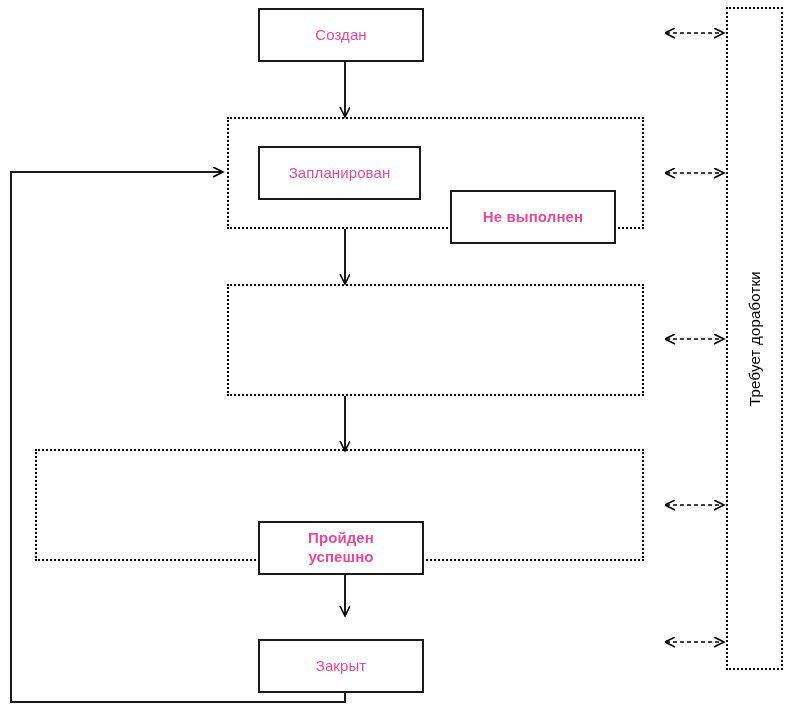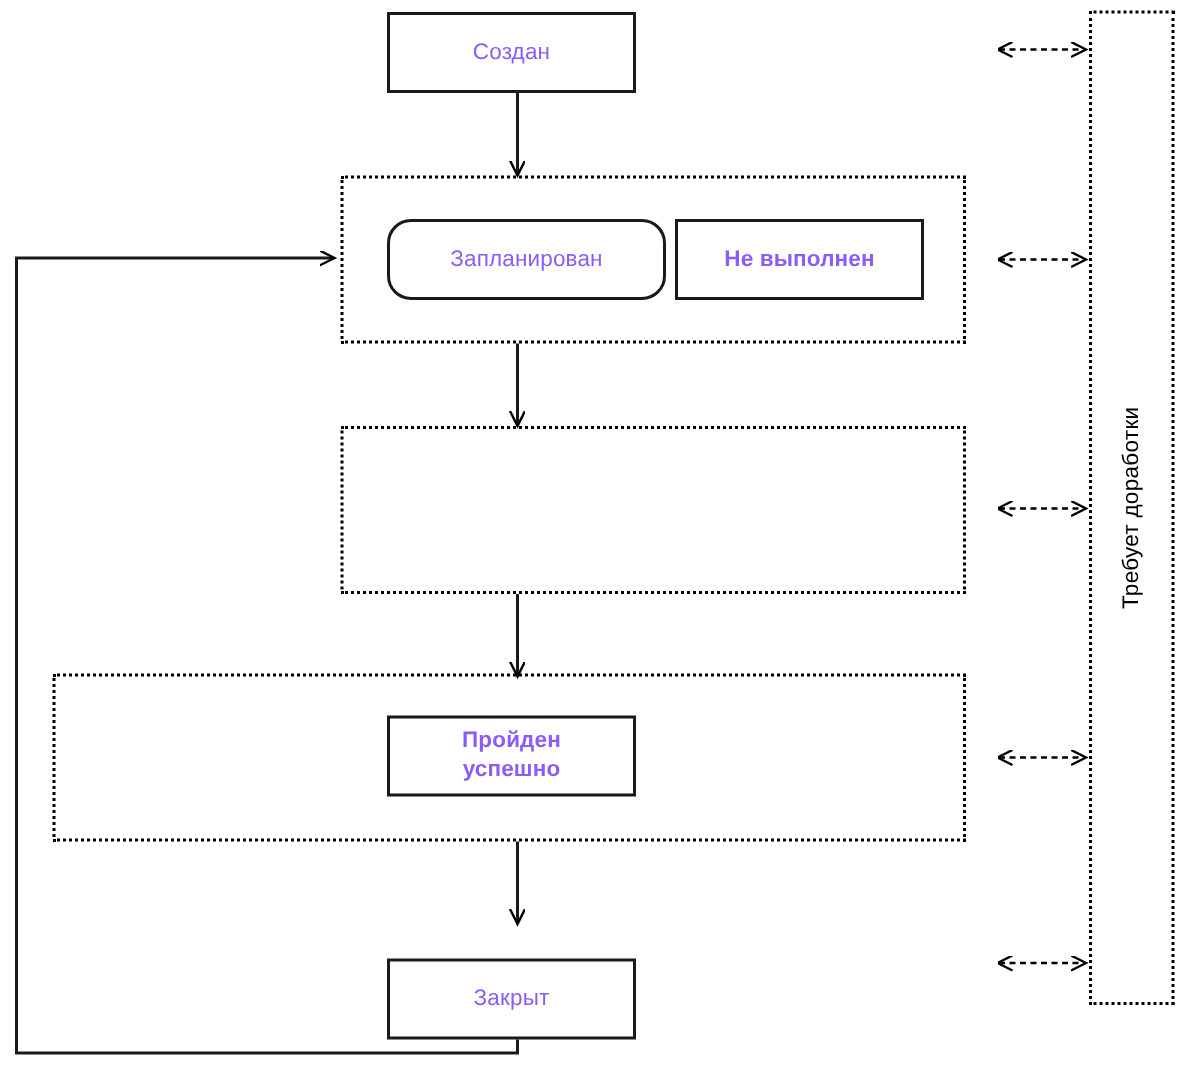--- a/index.html
+++ b/index.html
@@ -34,27 +34,28 @@
   }
   .state-box {
     position: absolute;
     border: 2px solid #1a1a1a;
     box-sizing: border-box;
     background: #ffffff;
     display: flex;
     align-items: center;
     justify-content: center;
     text-align: center;
-    color: #8b5cf6;
+    color: #ec4899;
     font-size: 15px;
     line-height: 1.25;
     letter-spacing: 0.1px;
   }
   .state-box.bold {
     font-weight: bold;
+    margin-top: 44px;
   }
   .state-box .lbl {
     display: block;
     padding: 0 4px;
     white-space: pre-line;
   }
   .rework-panel {
     position: absolute;
     border: 2px dotted #000000;
     box-sizing: border-box;
@@ -104,21 +105,21 @@
     <path d="M666,339 L723,339" fill="none" stroke="#000000" stroke-width="1.6" stroke-dasharray="4,3" marker-start="url(#arrowDashStart)" marker-end="url(#arrowDashEnd)"></path>
     <path d="M666,505 L723,505" fill="none" stroke="#000000" stroke-width="1.6" stroke-dasharray="4,3" marker-start="url(#arrowDashStart)" marker-end="url(#arrowDashEnd)"></path>
     <path d="M666,642 L723,642" fill="none" stroke="#000000" stroke-width="1.6" stroke-dasharray="4,3" marker-start="url(#arrowDashStart)" marker-end="url(#arrowDashEnd)"></path>
   </svg>
 
   <div class="state-box" style="left:258px; top:8px; width:166px; height:54px;">
     <span class="lbl">Создан</span>
   </div>
 
   <div class="group-box" style="left:227px; top:117px; width:417px; height:112px;"></div>
-  <div class="state-box" style="left:258px; top:146px; width:186px; height:54px;border-radius:16px;">
+  <div class="state-box" style="left:258px; top:146px; width:163px; height:54px;">
     <span class="lbl">Запланирован</span>
   </div>
   <div class="state-box bold" style="left:450px; top:146px; width:166px; height:54px;">
     <span class="lbl">Не выполнен</span>
   </div>
 
   <div class="group-box" style="left:227px; top:284px; width:417px; height:112px;"></div>
 
   <div class="group-box" style="left:35px; top:449px; width:609px; height:112px;"></div>
   <div class="state-box bold" style="left:258px; top:477px; width:166px; height:54px;">

